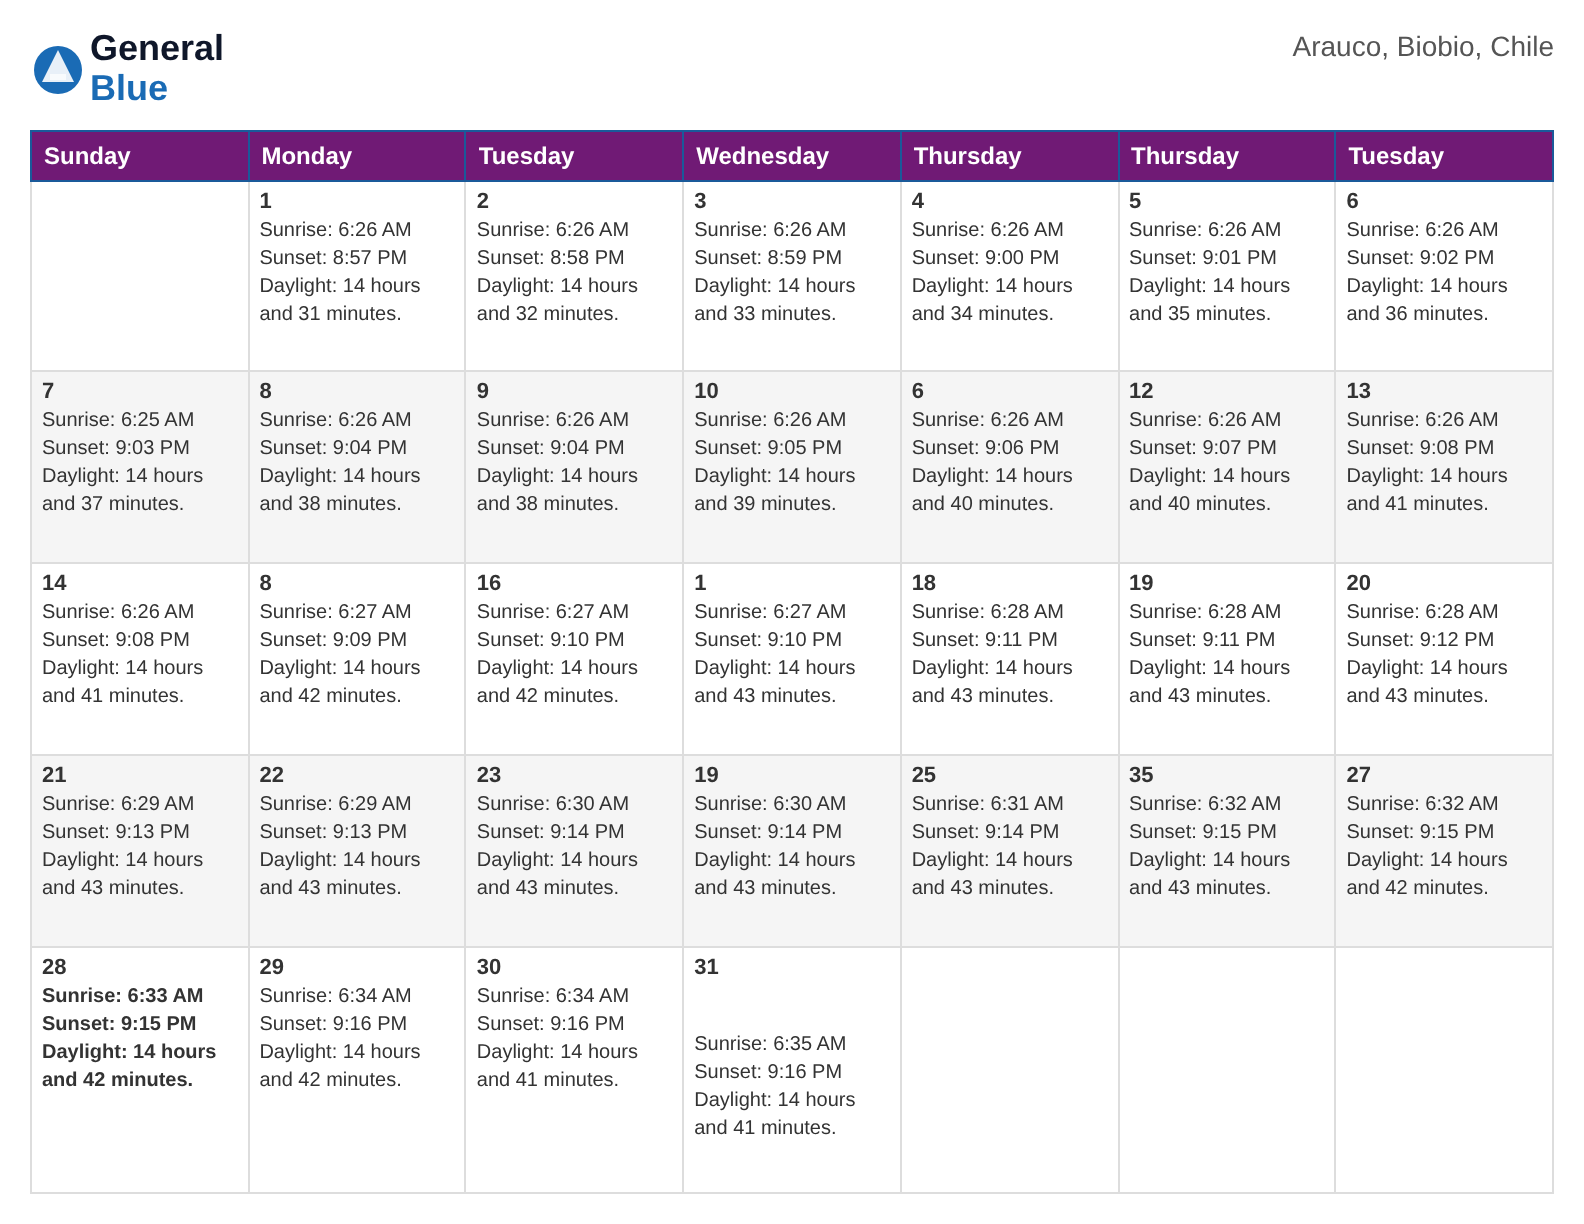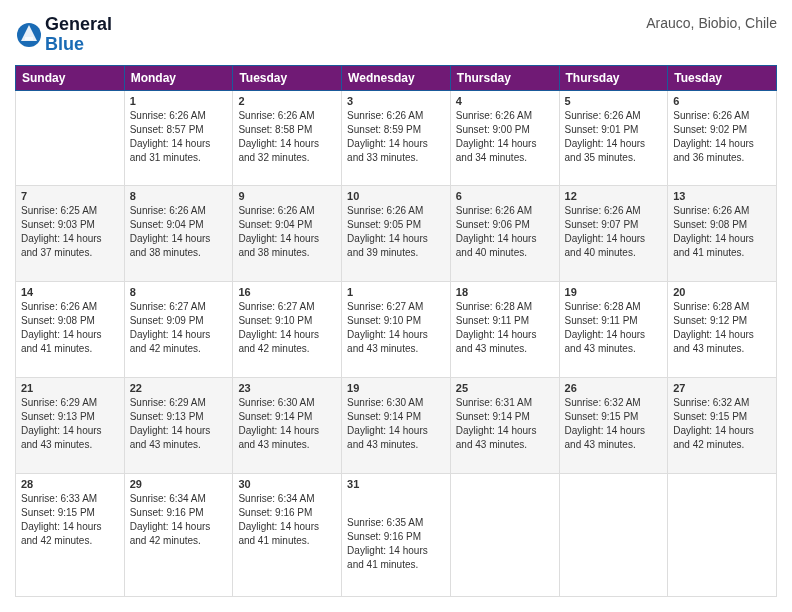--- a/index.html
+++ b/index.html
@@ -308,38 +308,38 @@
 and 43 minutes.</div>
           </td>
           <td>
             <span class="day-number">25</span>
             <div class="cell-info" style="white-space: pre-line;">Sunrise: 6:31 AM
 Sunset: 9:14 PM
 Daylight: 14 hours
 and 43 minutes.</div>
           </td>
           <td>
-            <span class="day-number">26</span>
+            <span class="day-number">35</span>
             <div class="cell-info" style="white-space: pre-line;">Sunrise: 6:32 AM
 Sunset: 9:15 PM
 Daylight: 14 hours
 and 43 minutes.</div>
           </td>
           <td>
             <span class="day-number">27</span>
             <div class="cell-info" style="white-space: pre-line;">Sunrise: 6:32 AM
 Sunset: 9:15 PM
 Daylight: 14 hours
 and 42 minutes.</div>
           </td>
         </tr>
         <tr class="last-row">
           <td>
             <span class="day-number">28</span>
-            <div class="cell-info" style="white-space: pre-line;">Sunrise: 6:33 AM
+            <div class="cell-info" style="white-space: pre-line; font-weight: bold;">Sunrise: 6:33 AM
 Sunset: 9:15 PM
 Daylight: 14 hours
 and 42 minutes.</div>
           </td>
           <td>
             <span class="day-number">29</span>
             <div class="cell-info" style="white-space: pre-line;">Sunrise: 6:34 AM
 Sunset: 9:16 PM
 Daylight: 14 hours
 and 42 minutes.</div>

